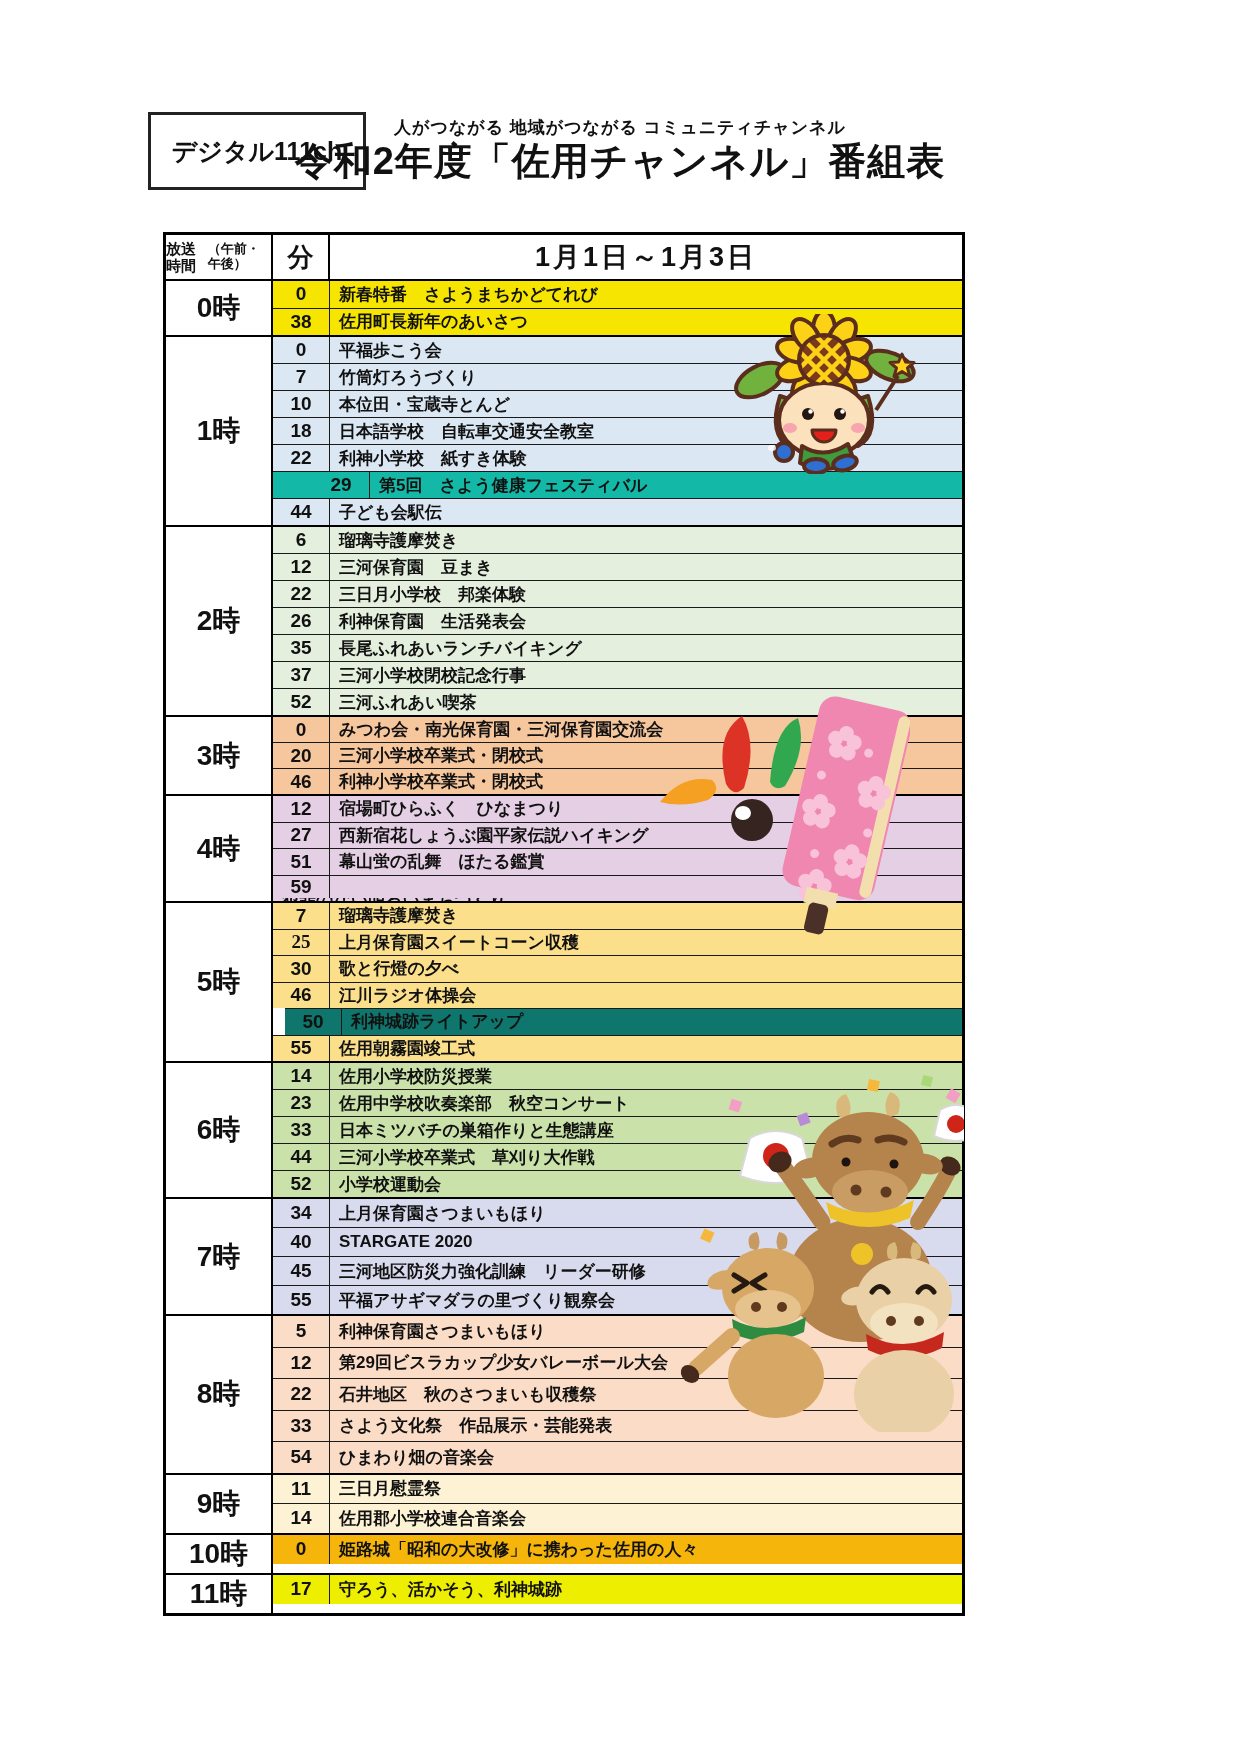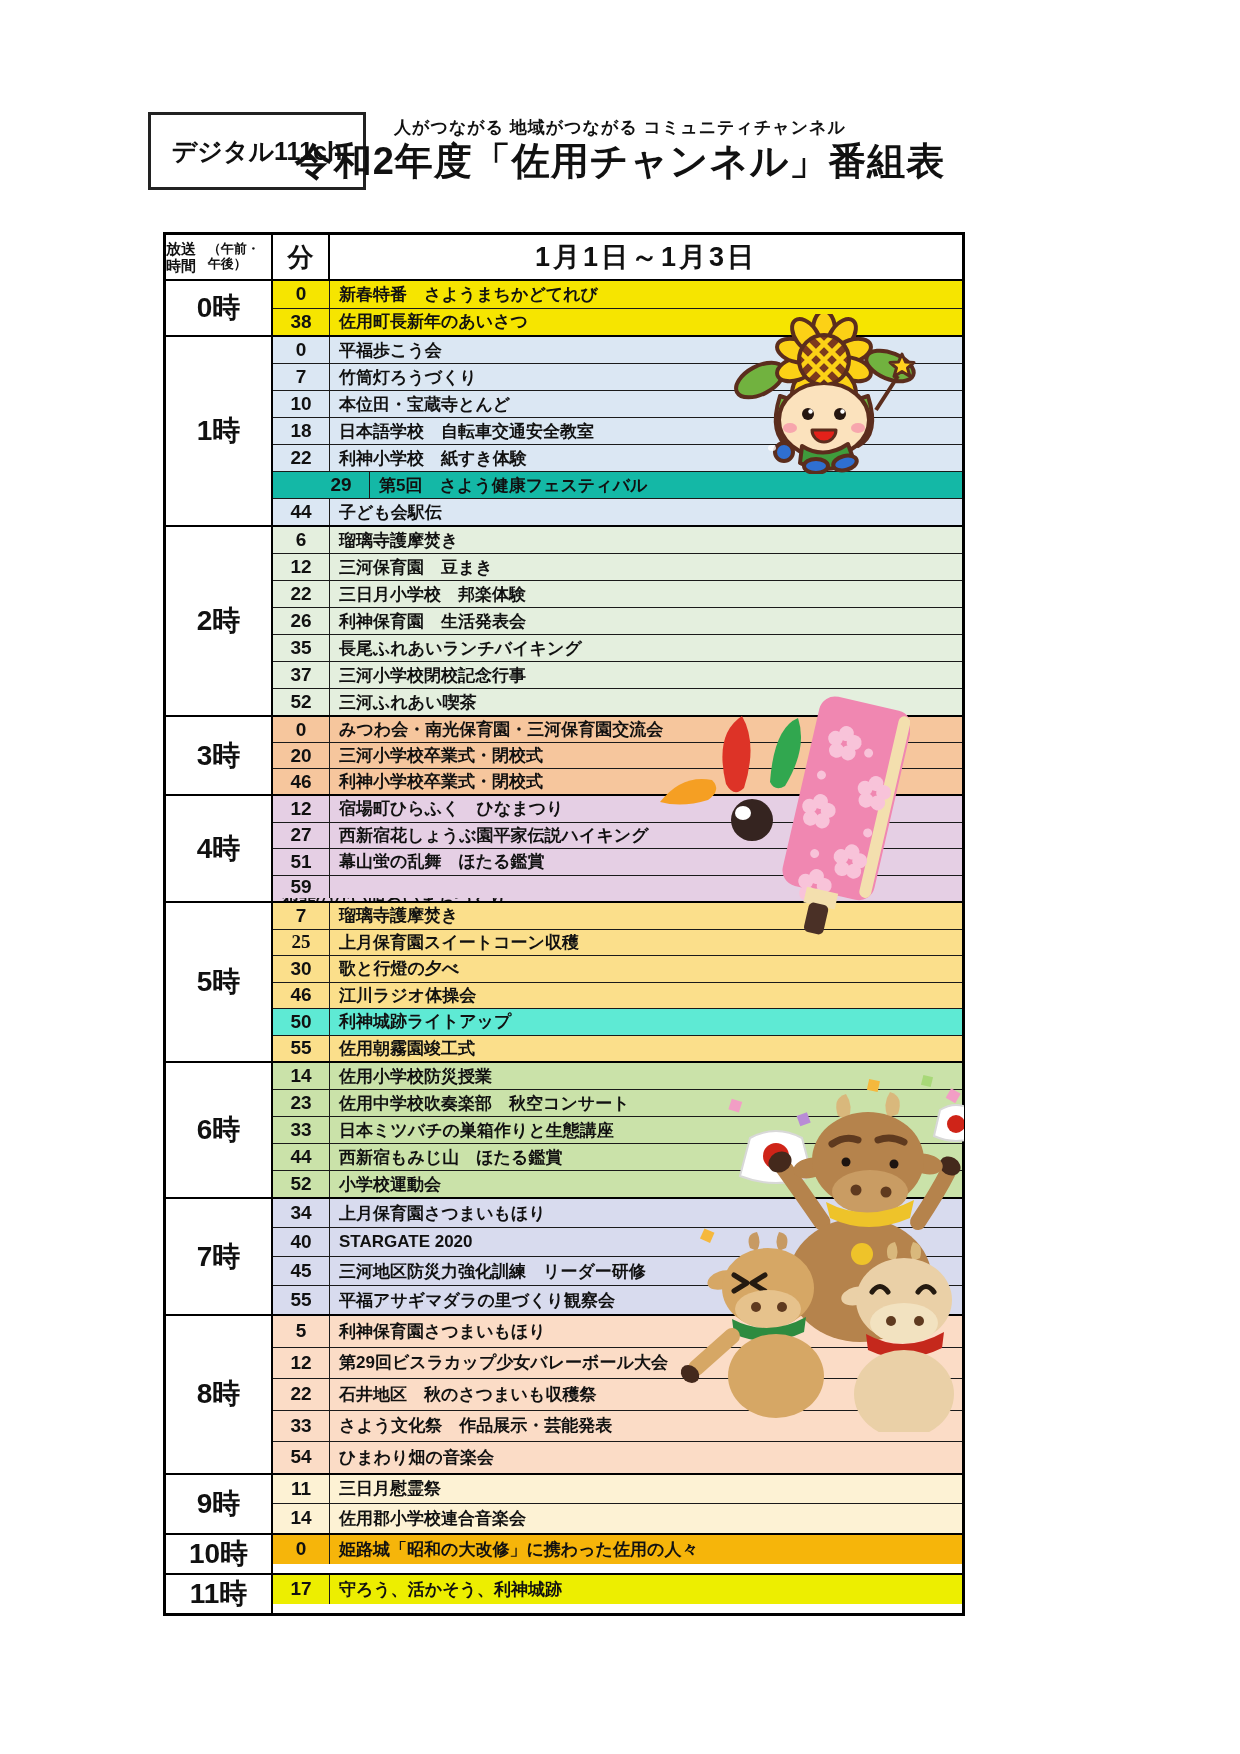--- a/index.html
+++ b/index.html
@@ -183,21 +183,21 @@
               <div class="progcell">上月保育園スイートコーン収穫</div>
             </div>
             <div class="row" style="height: 25.5px; background: rgb(251, 223, 139);">
               <div class="mincell">30</div>
               <div class="progcell">歌と行燈の夕べ</div>
             </div>
             <div class="row" style="height: 25.5px; background: rgb(251, 223, 139);">
               <div class="mincell">46</div>
               <div class="progcell">江川ラジオ体操会</div>
             </div>
-            <div class="row" style="height: 25.5px; background: #5eead4;">
+            <div class="row" style="height: 25.5px; background: #0f766e; margin-left: 12px;">
               <div class="mincell">50</div>
               <div class="progcell">利神城跡ライトアップ</div>
             </div>
             <div class="row" style="height: 25.5px; background: rgb(251, 223, 139);">
               <div class="mincell">55</div>
               <div class="progcell">佐用朝霧園竣工式</div>
             </div>
           </div>
         </div>
         <div class="section">
@@ -210,21 +210,21 @@
             <div class="row" style="height: 26px; background: rgb(202, 226, 169);">
               <div class="mincell">23</div>
               <div class="progcell">佐用中学校吹奏楽部　秋空コンサート</div>
             </div>
             <div class="row" style="height: 26px; background: rgb(202, 226, 169);">
               <div class="mincell">33</div>
               <div class="progcell">日本ミツバチの巣箱作りと生態講座</div>
             </div>
             <div class="row" style="height: 26px; background: rgb(202, 226, 169);">
               <div class="mincell">44</div>
-              <div class="progcell">西新宿もみじ山　ほたる鑑賞</div>
+              <div class="progcell">三河小学校卒業式　草刈り大作戦</div>
             </div>
             <div class="row" style="height: 26px; background: rgb(202, 226, 169);">
               <div class="mincell">52</div>
               <div class="progcell">小学校運動会</div>
             </div>
           </div>
         </div>
         <div class="section">
           <div class="hourcell">7時</div>
           <div class="rows">

